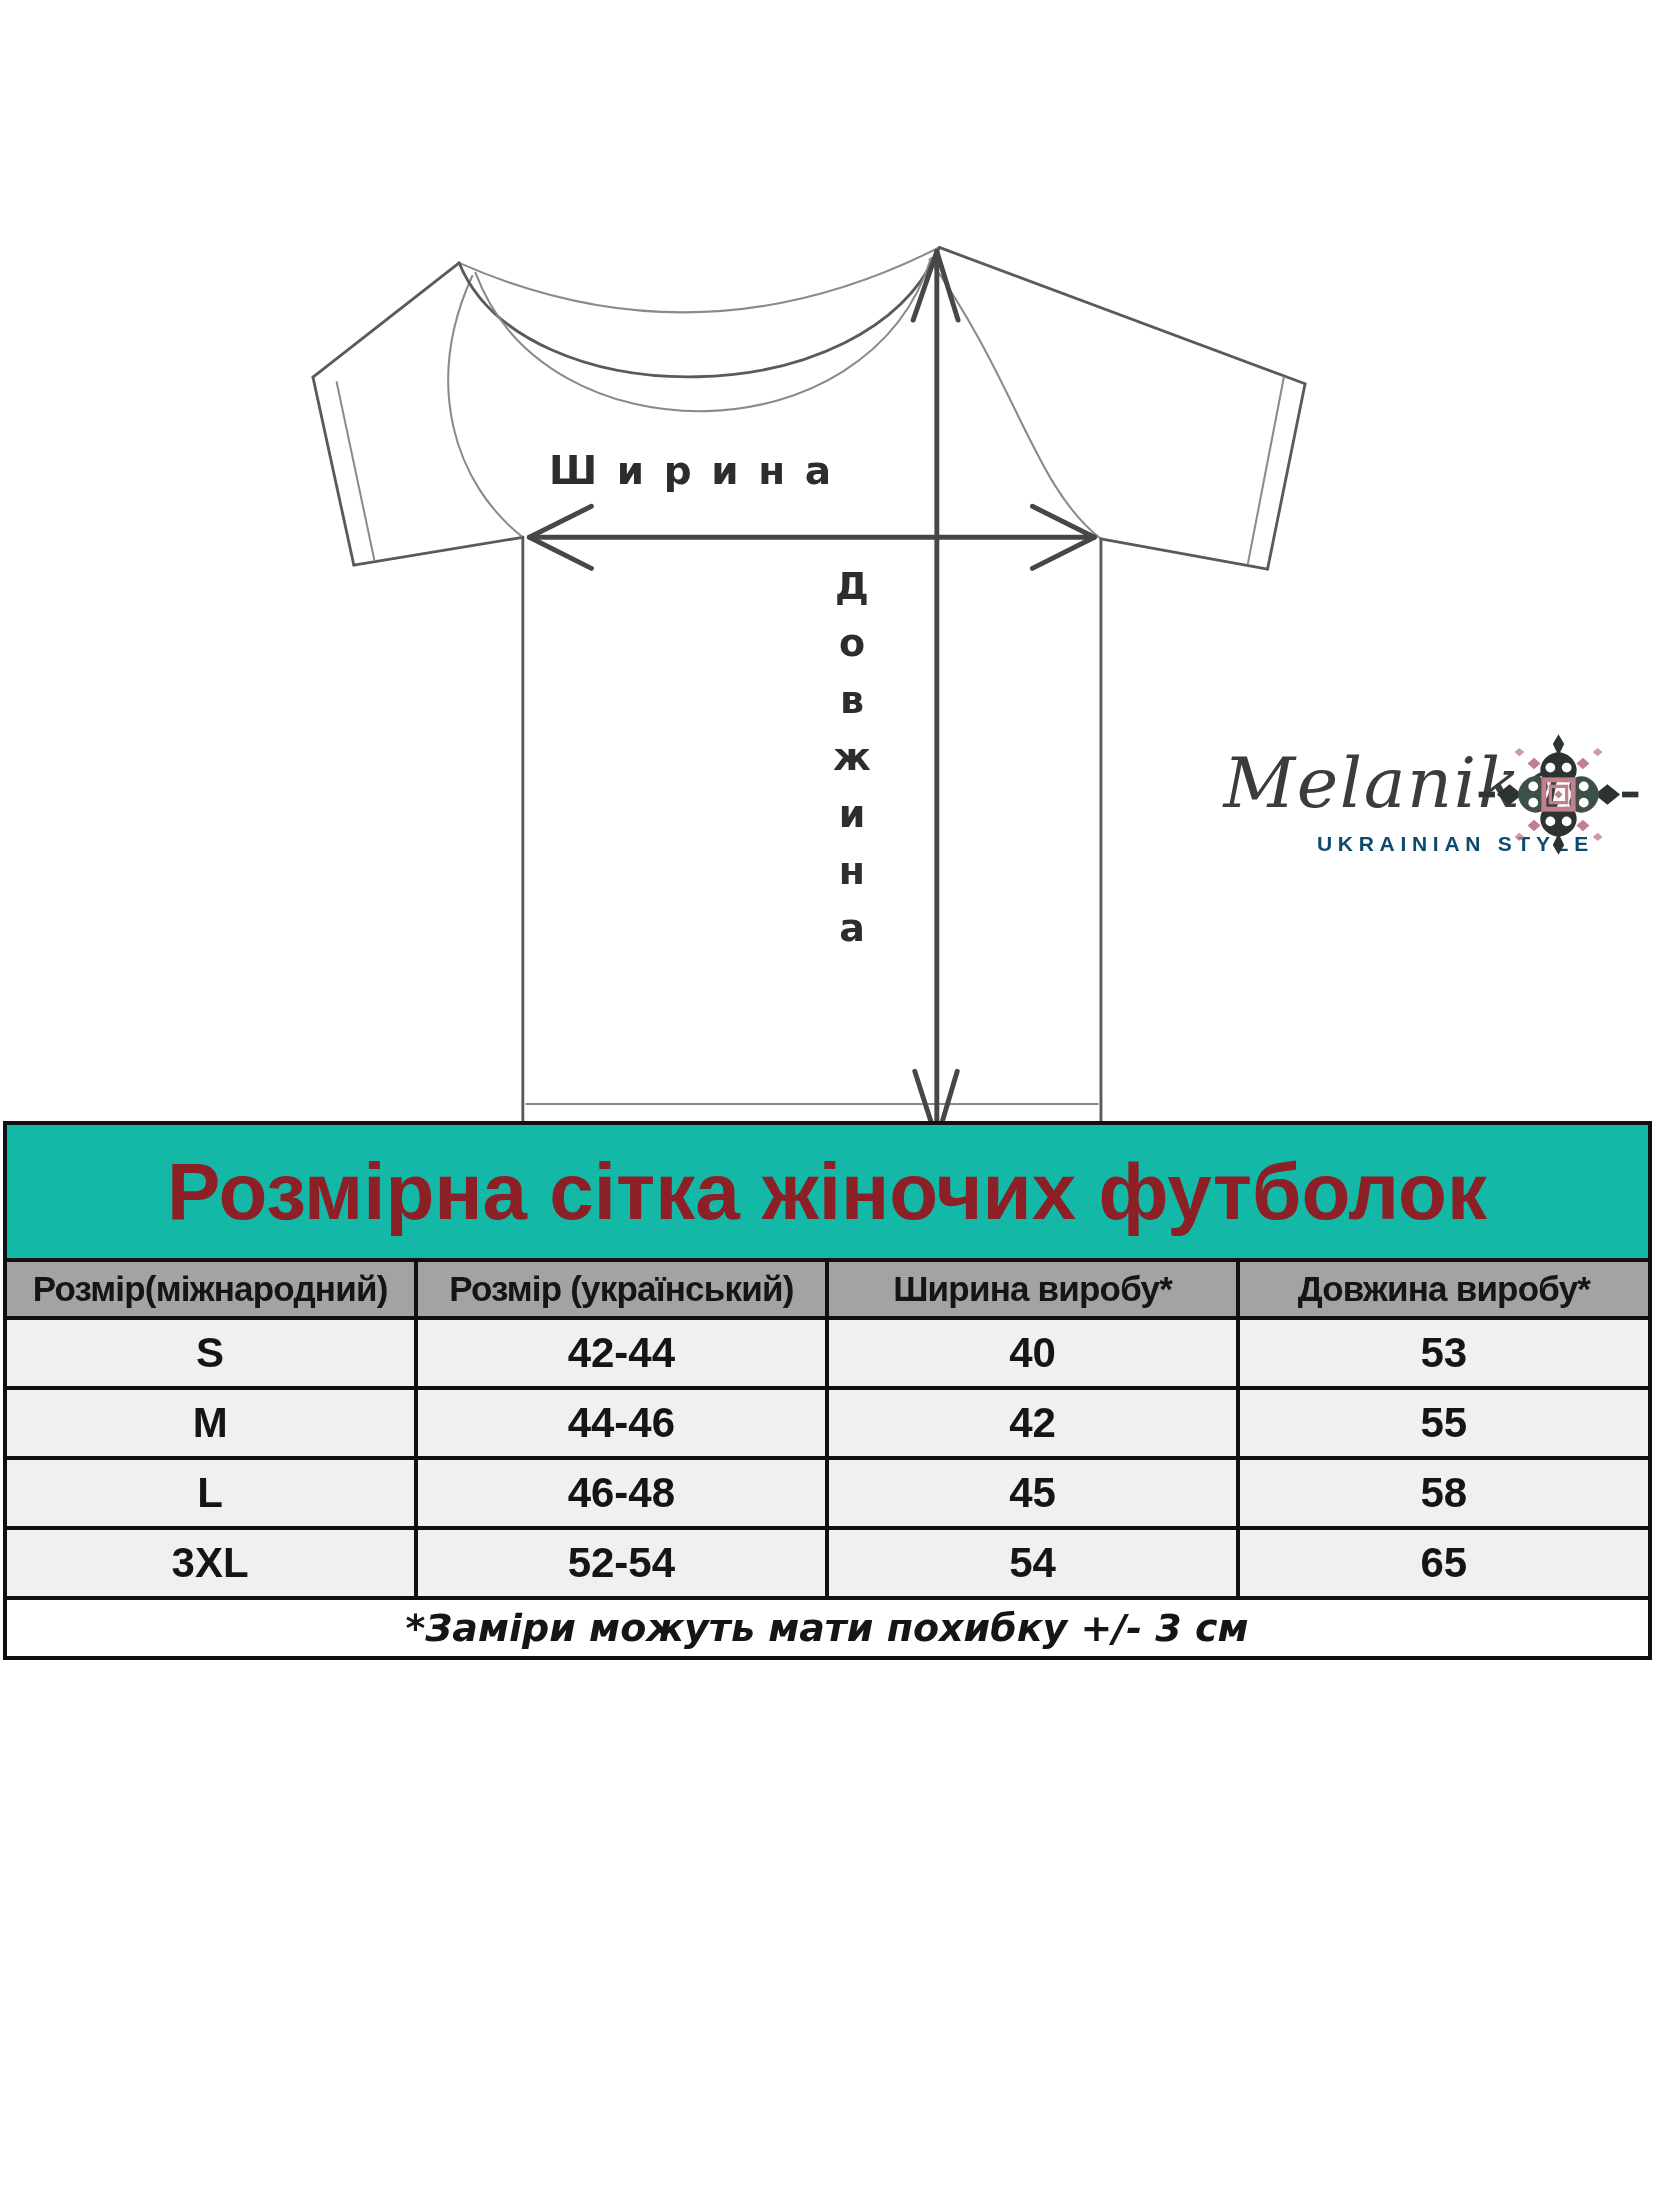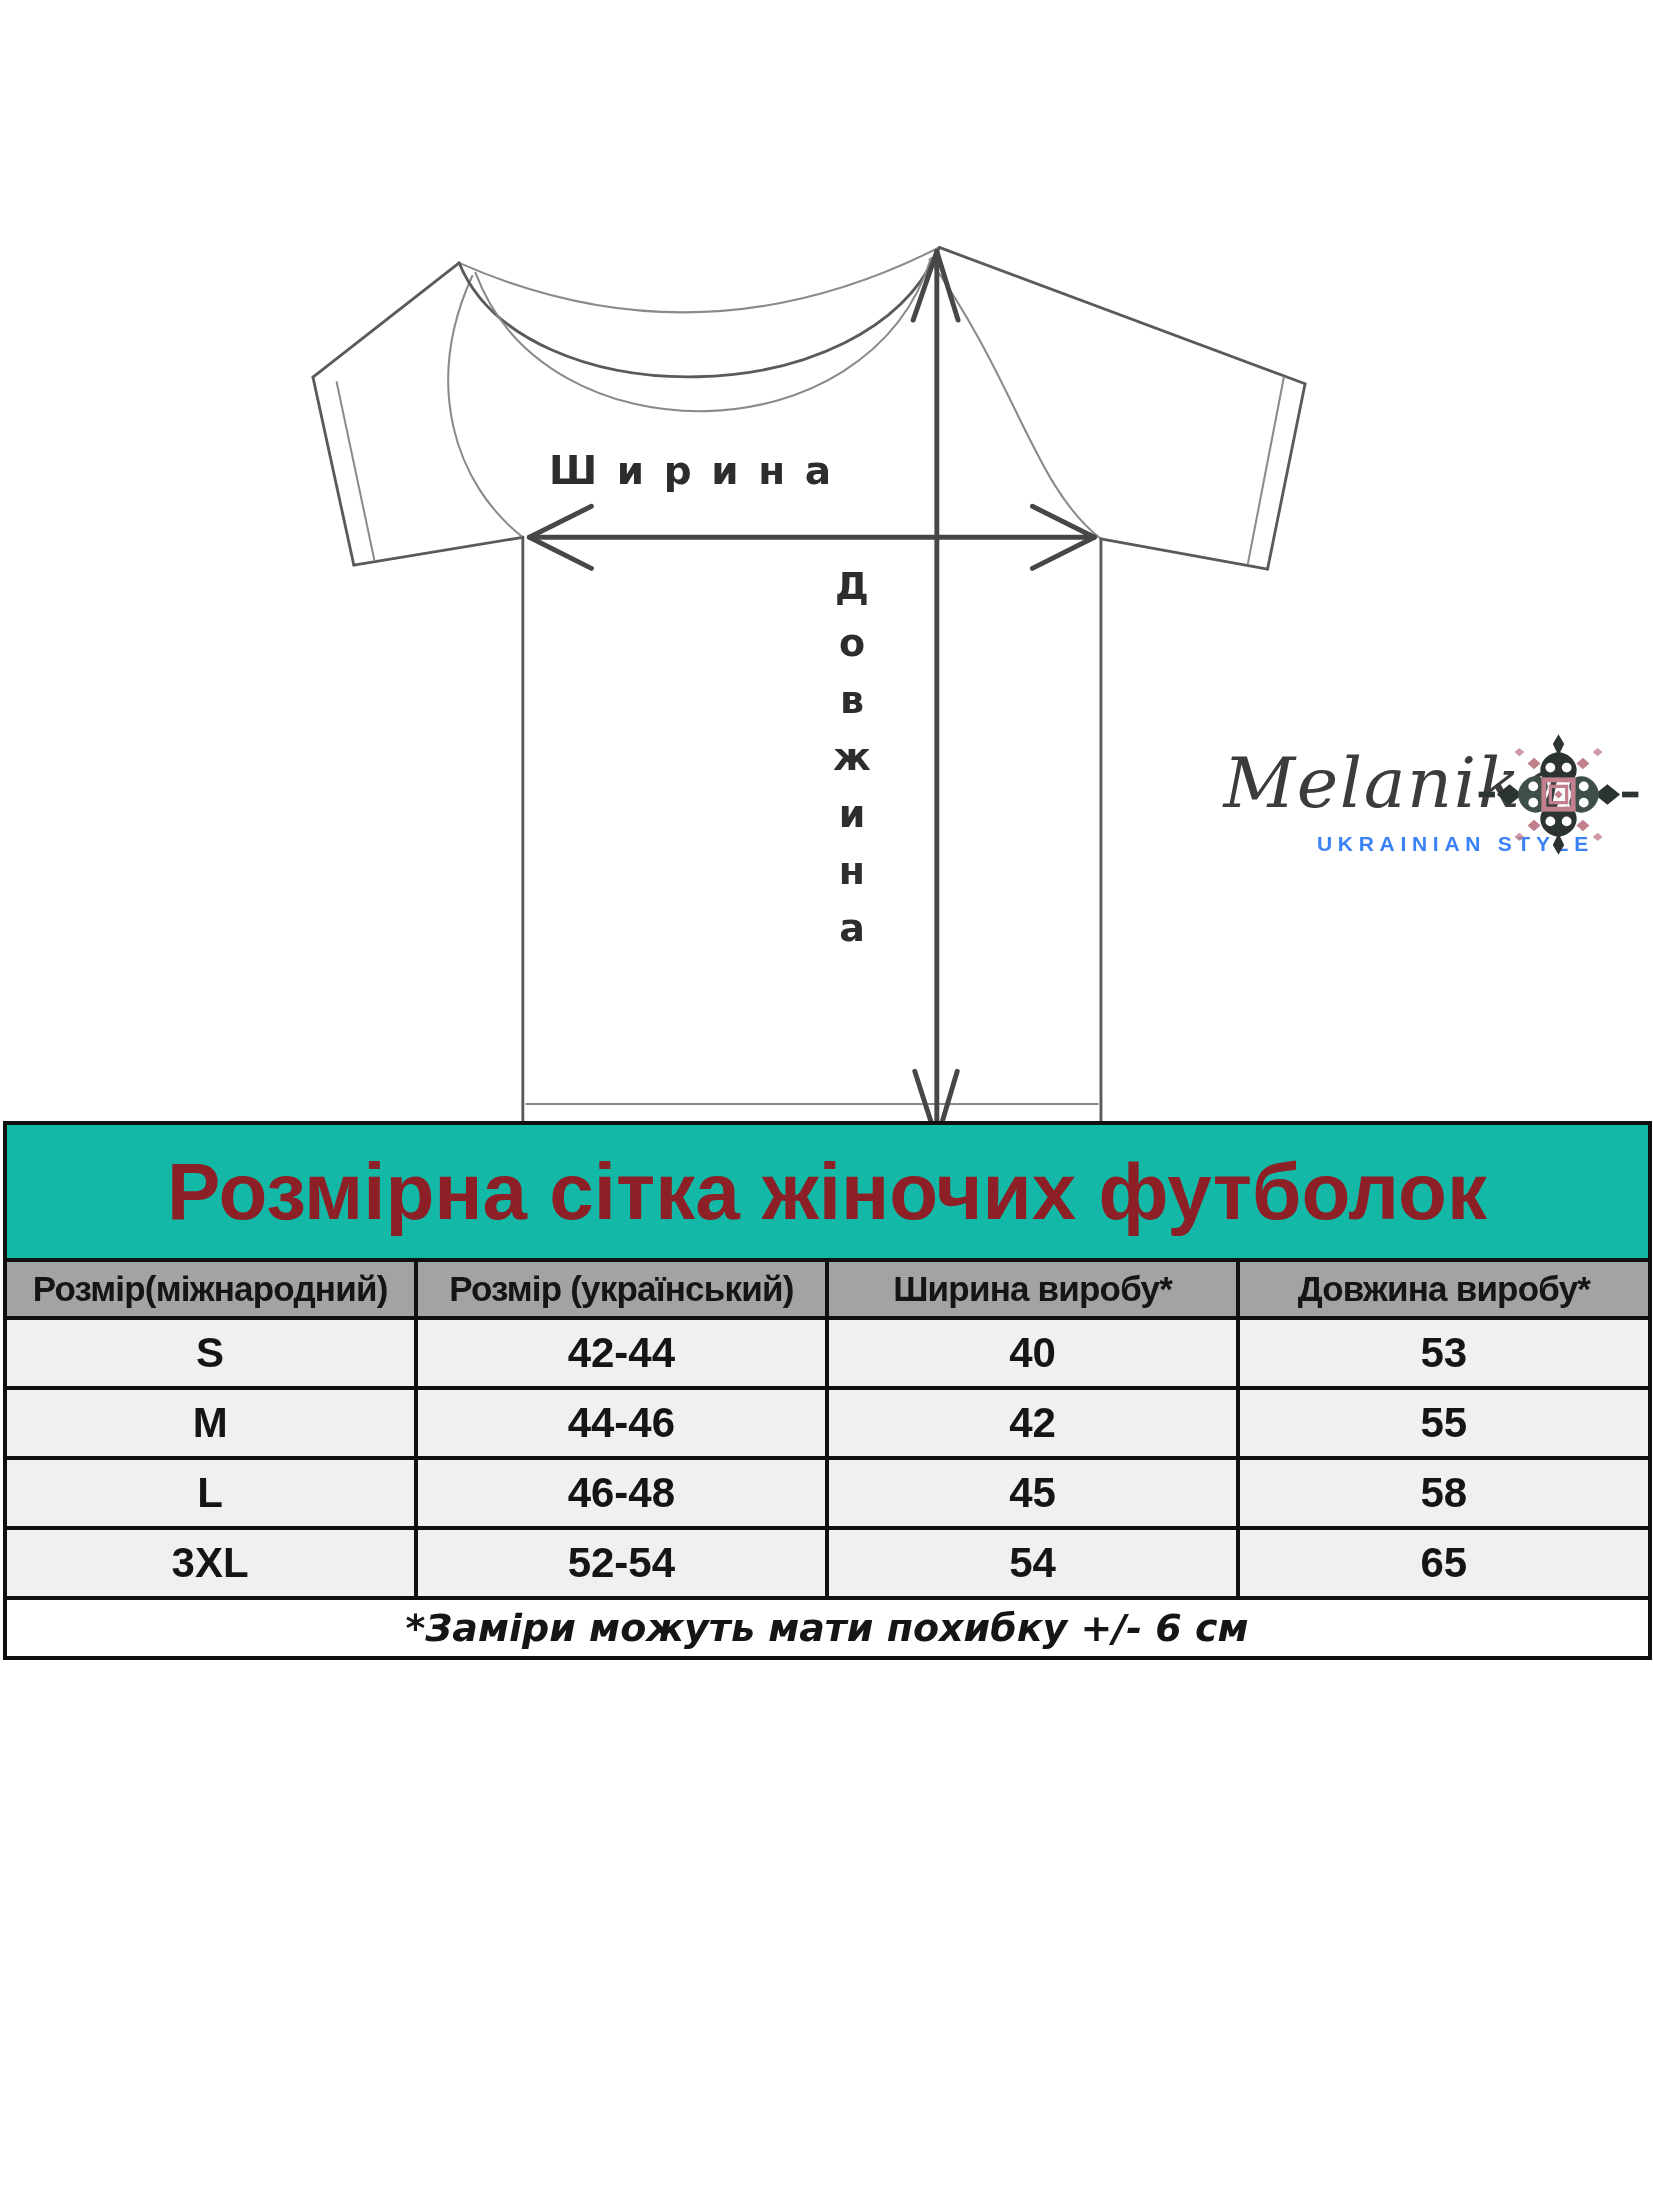--- a/index.html
+++ b/index.html
@@ -13,21 +13,21 @@
     font:600 39px "DejaVu Sans", sans-serif;color:#2d2d2d;letter-spacing:19.6px;white-space:nowrap;}
   .length-label{position:absolute;left:830px;top:564px;
     writing-mode:vertical-lr;text-orientation:upright;
     font:600 38px "DejaVu Sans", sans-serif;color:#2d2d2d;letter-spacing:13px;}
 
   
   .logo{position:absolute;left:1217px;top:727px;width:425px;height:163px;}
   .logo-script{position:absolute;left:6.5px;top:14.7px;
     font:italic 70px "DejaVu Serif", serif;color:#3c3c3c;letter-spacing:1.6px;}
   .logo-tagline{position:absolute;left:100px;top:105px;
-    font:700 21px "Liberation Sans", sans-serif;color:#3b82f6;letter-spacing:5.7px;}
+    font:700 21px "Liberation Sans", sans-serif;color:#0c4a6e;letter-spacing:5.7px;}
   .logo-ornament{position:absolute;left:260px;top:0px;}
 
   
   .table-wrap{position:absolute;left:2.5px;top:1121px;width:1649px;}
   table.size-table{width:100%;border-collapse:collapse;table-layout:fixed;}
   table.size-table td{border:4.9px solid #101010;text-align:center;vertical-align:middle;
     color:#151515;overflow:hidden;}
   td.title-cell{height:131px;background:#14b8a6;
     font:700 80px "Liberation Sans", sans-serif;letter-spacing:0px;}
   td.header-cell{height:52px;background:#a3a3a3;
@@ -168,20 +168,20 @@
         <td class="data-cell">45</td>
         <td class="data-cell">58</td>
       </tr>
       <tr>
         <td class="data-cell">3XL</td>
         <td class="data-cell">52-54</td>
         <td class="data-cell">54</td>
         <td class="data-cell">65</td>
       </tr>
       <tr>
-        <td class="footnote-cell" colspan="4">*Заміри можуть мати похибку +/- 6 см</td>
+        <td class="footnote-cell" colspan="4">*Заміри можуть мати похибку +/- 3 см</td>
       </tr>
     </tbody>
       </table>
   </div>
 
 </div>
 
 
 </body></html>

